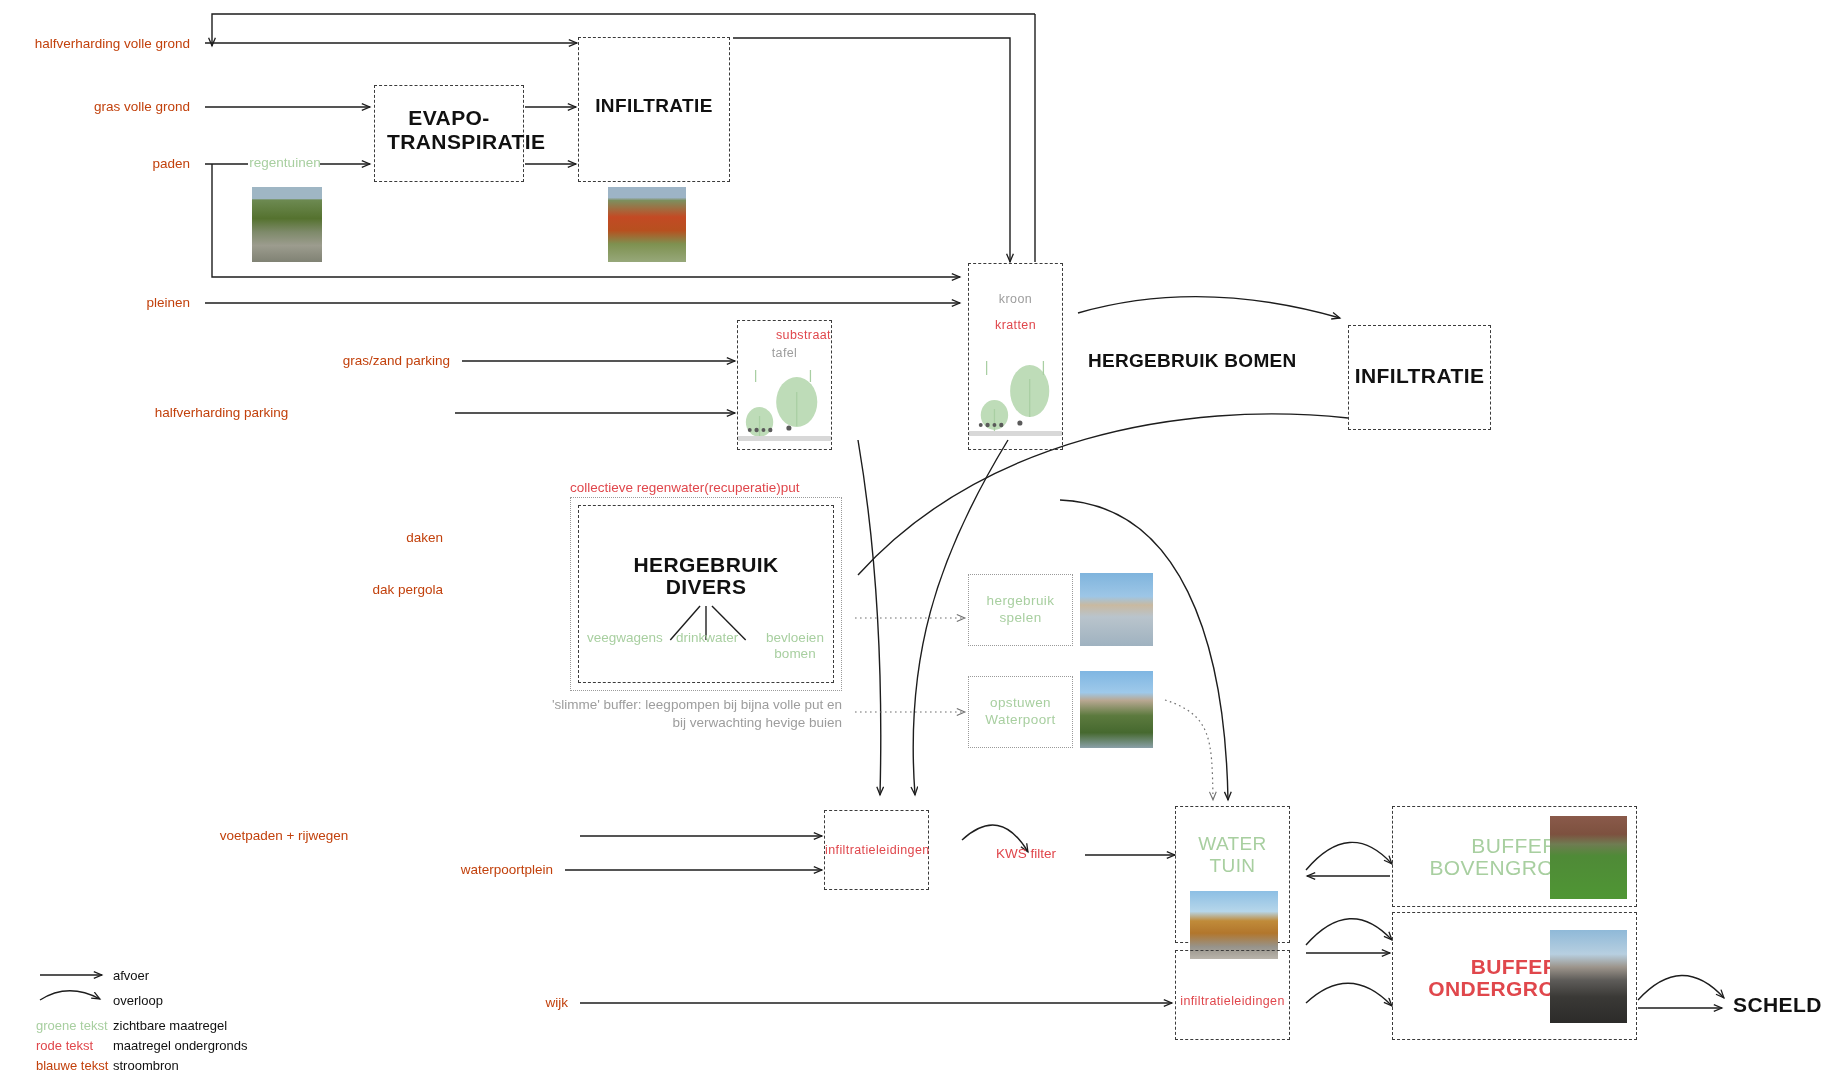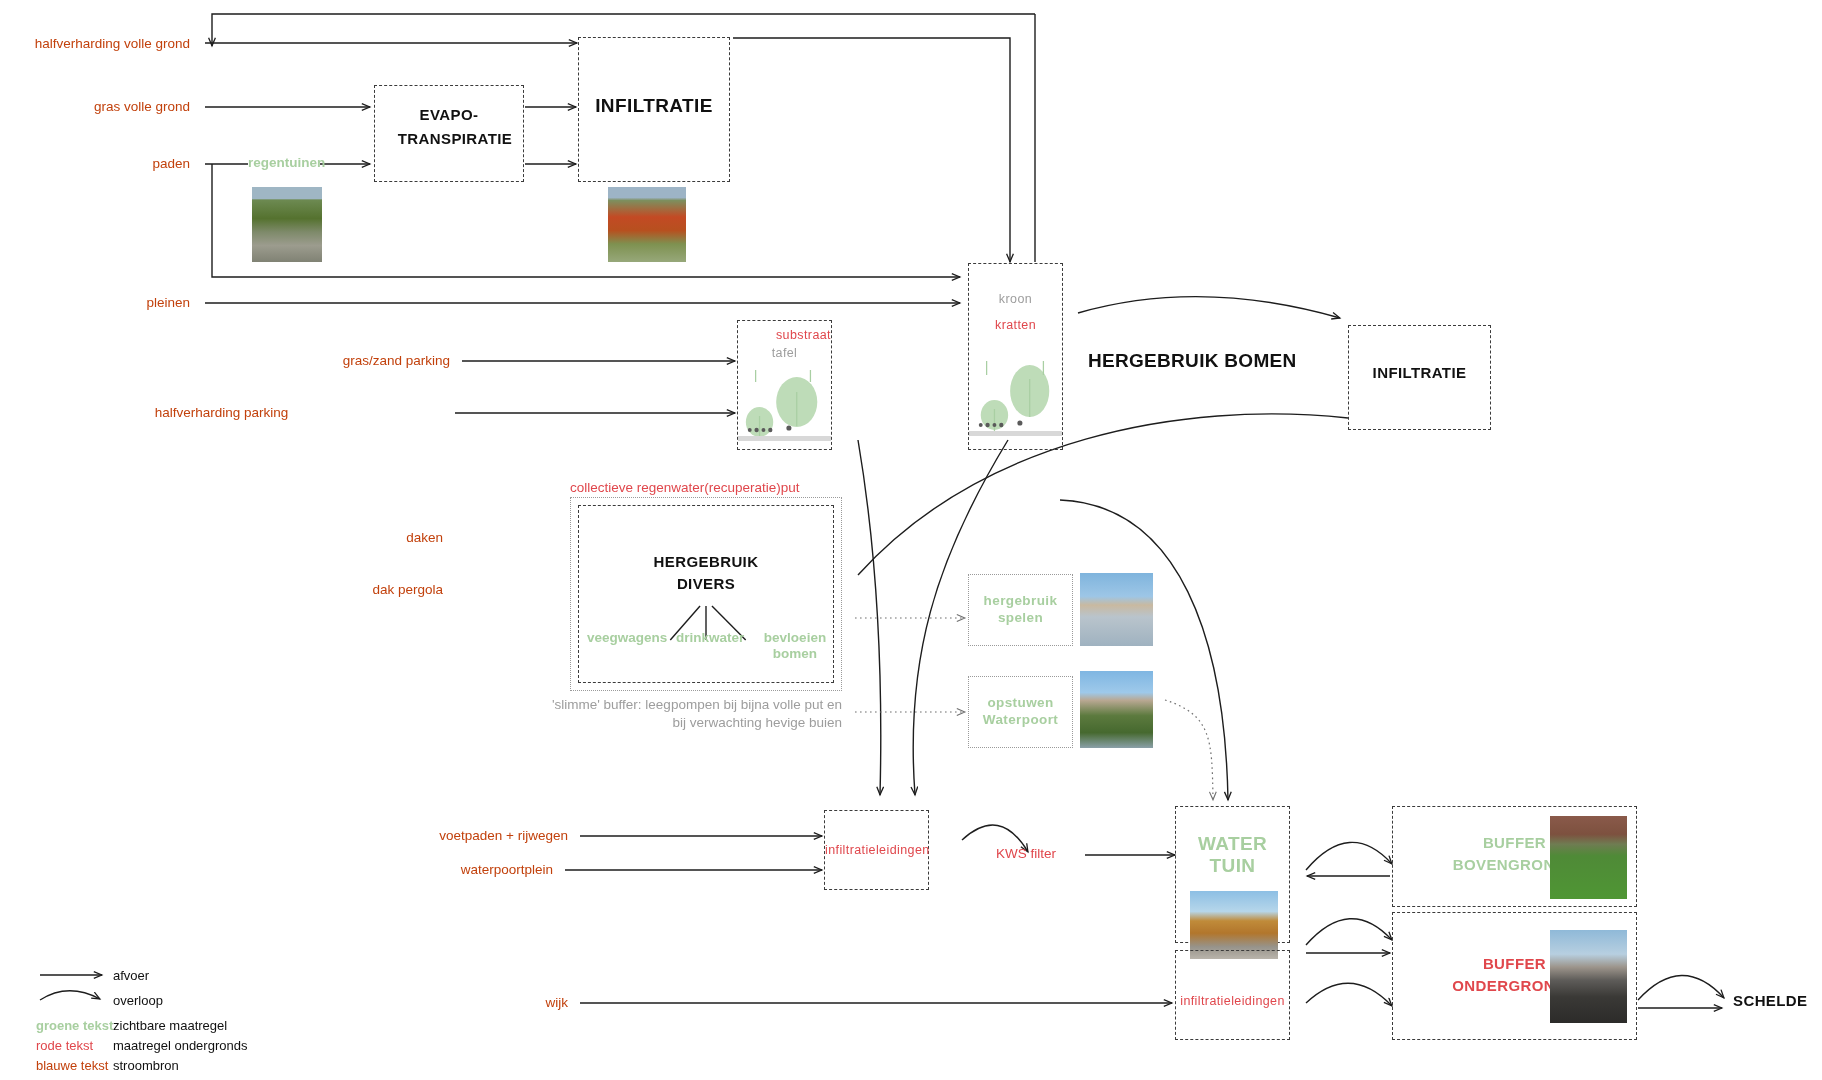--- a/index.html
+++ b/index.html
@@ -29,29 +29,29 @@
   .dashed{ border:1.6px dashed #3b3b3b; }
   .dotted{ border:1.6px dotted #9a9a9a; }
 
   .lbl{
     position:absolute;
     white-space:nowrap;
     line-height:1.2;
   }
   .blue{ color:#c2410c; }
   .red{ color:#e0474c; }
-  .green{ color:#a8cfa0;font-weight:bold; }
+  .green{ color:#a8cfa0; }
   .grey{ color:#9d9d9d; }
   .black{ color:#111111; }
 
   .t11{ font-size:13px; }
   .t12{ font-size:12.5px; }
   .t13{ font-size:13.5px; }
   .t19{ font-size:19px; }
-  .t17{ font-size:15px; }
+  .t17{ font-size:21px; }
   .bold{ font-weight:700; }
   .center{ text-align:center; }
   .right{ text-align:right; }
 
   .boxtitle{
     position:absolute;
     left:0; right:0;
     text-align:center;
     letter-spacing:0.4px;
   }
@@ -177,21 +177,21 @@
   </svg>
 
   <div class="lbl blue t13 right" style="left:0;top:36px;width:190px;">halfverharding volle grond</div>
   <div class="lbl blue t13 right" style="left:0;top:99px;width:190px;">gras volle grond</div>
   <div class="lbl blue t13 right" style="left:0;top:156px;width:190px;">paden</div>
   <div class="lbl blue t13 right" style="left:0;top:295px;width:190px;">pleinen</div>
   <div class="lbl blue t13 right" style="left:0;top:353px;width:450px;">gras/zand parking</div>
   <div class="lbl blue t13 right" style="left:0;top:405px;width:443px;text-align:center;">halfverharding parking</div>
   <div class="lbl blue t13 right" style="left:0;top:530px;width:443px;">daken</div>
   <div class="lbl blue t13 right" style="left:0;top:582px;width:443px;">dak pergola</div>
-  <div class="lbl blue t13 right" style="left:0;top:828px;width:568px;">voetpaden + rijwegen</div>
+  <div class="lbl blue t13 right" style="left:0;top:828px;width:568px;text-align:center;">voetpaden + rijwegen</div>
   <div class="lbl blue t13 right" style="left:0;top:995px;width:568px;">wijk</div>
   <div class="lbl blue t13 right" style="left:0;top:862px;width:553px;">waterpoortplein</div>
 
   <div class="lbl green t13 center" style="left:248px;top:155px;width:74px;">regentuinen</div>
 
   <div class="node dashed" style="left:374px;top:85px;width:150px;height:97px;">
     <div class="boxtitle black t17 bold" style="top:20px;">EVAPO-</div>
     <div class="boxtitle black t17 bold" style="top:44px;margin-left:12px;">TRANSPIRATIE</div>
   </div>
 

